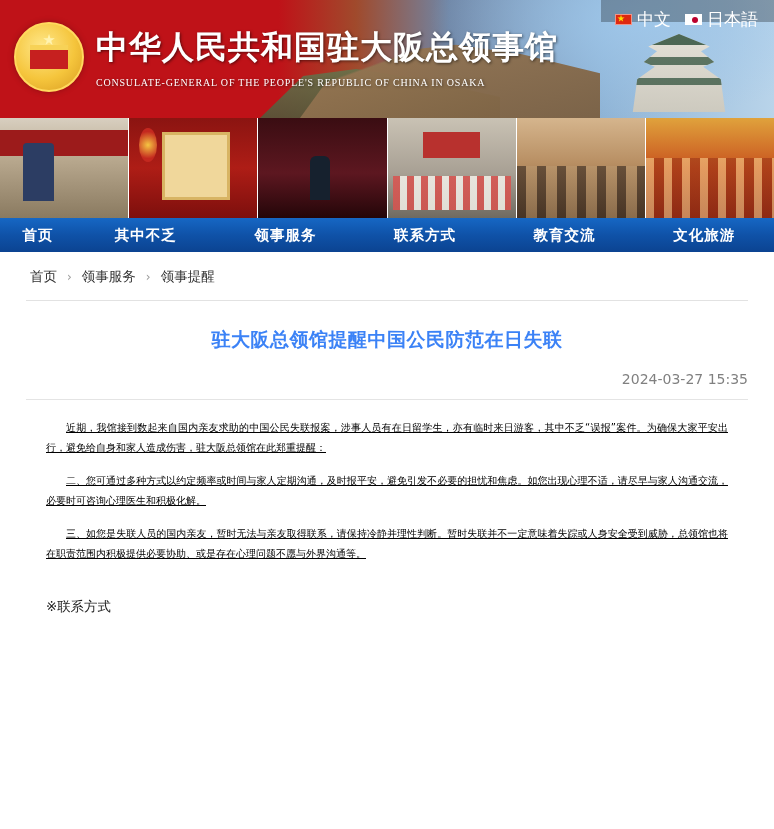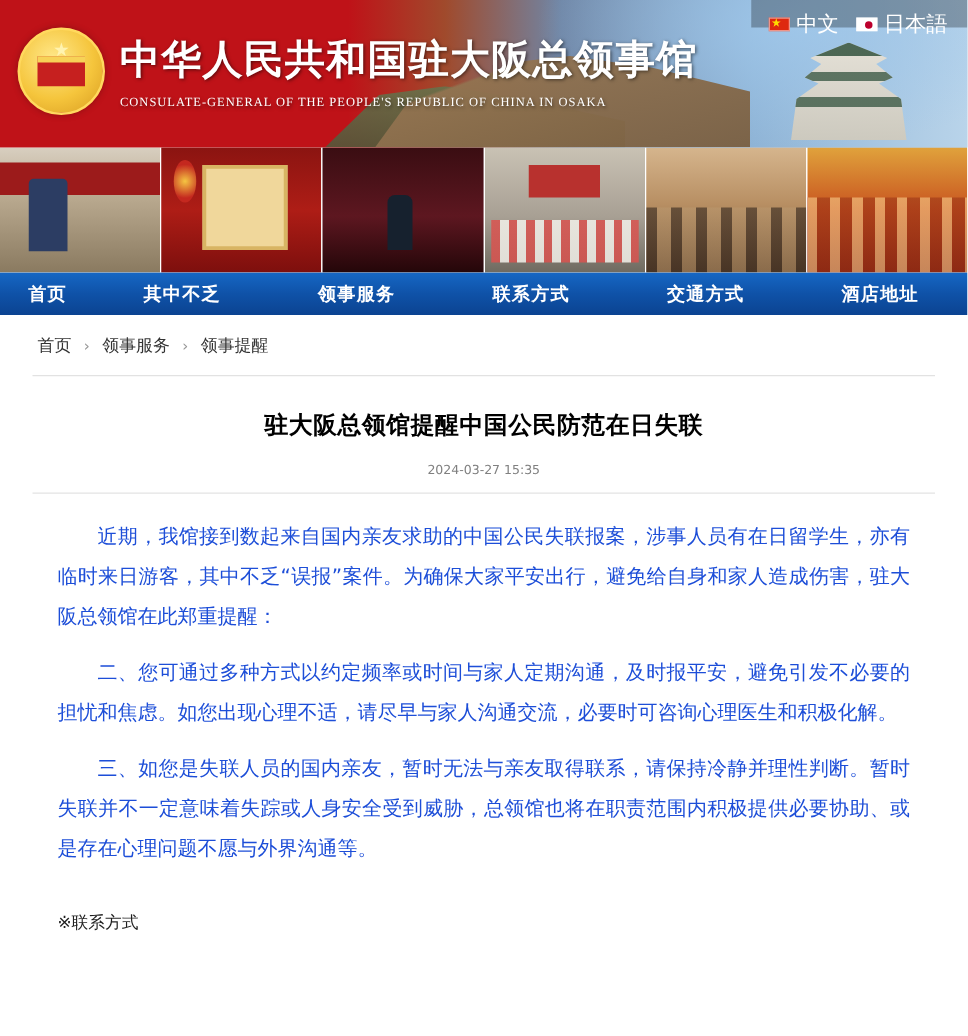--- a/index.html
+++ b/index.html
@@ -218,46 +218,47 @@
   }
   .crumb { cursor: pointer; }
   .crumb-sep { color: #999999; font-size: 12px; }
 
   
   .article { padding: 0 26px; }
   .article-title {
     text-align: center;
     font-size: 19px;
     font-weight: bold;
-    color: #000000;
+    color: #3b82f6;
     margin: 26px 0 0 0;
     letter-spacing: 0.5px;
     font-family: "DejaVu Sans", sans-serif;
   }
   .article-date {
-    text-align: center;
-    font-size: 10px;
+    text-align: right;
+    font-size: 14px;
     color: #808080;
     margin: 18px 0 0 0;
     font-family: "DejaVu Sans", sans-serif;
   }
   .divider {
     margin: 12px 0 0 0;
     border: none;
     border-top: 1px solid #e4e4e4;
   }
   .body { padding: 18px 20px 10px 20px; }
   .para {
-    font-size: 16px;
+    font-size: 10px;
     line-height: 2.0;
-    color: #1d4ed8;
+    color: #000000;
     text-align: justify;
     margin: 0 0 13px 0;
     text-indent: 2em;
     font-family: "DejaVu Sans", sans-serif;
+    text-decoration: underline;
   }
   .contact-head {
     margin: 34px 0 12px 0;
     font-size: 13.4px;
     color: #1f1f1f;
     font-family: "DejaVu Sans", sans-serif;
   }
 </style>
 </head>
 <body>
@@ -297,22 +298,22 @@
   <div class="photo p4"></div>
   <div class="photo p5"></div>
   <div class="photo p6"></div>
 </div>
 
 <div class="nav">
   <div class="nav-item first">首页</div>
   <div class="nav-item">其中不乏</div>
   <div class="nav-item">领事服务</div>
   <div class="nav-item">联系方式</div>
-  <div class="nav-item">交通方式</div>
-  <div class="nav-item">酒店地址</div>
+  <div class="nav-item">教育交流</div>
+  <div class="nav-item">文化旅游</div>
 </div>
 
 <div class="article">
   <div class="breadcrumb">
     <span class="crumb">首页</span>
     <span class="crumb-sep">›</span>
     <span class="crumb">领事服务</span>
     <span class="crumb-sep">›</span>
     <span class="crumb">领事提醒</span>
   </div>

